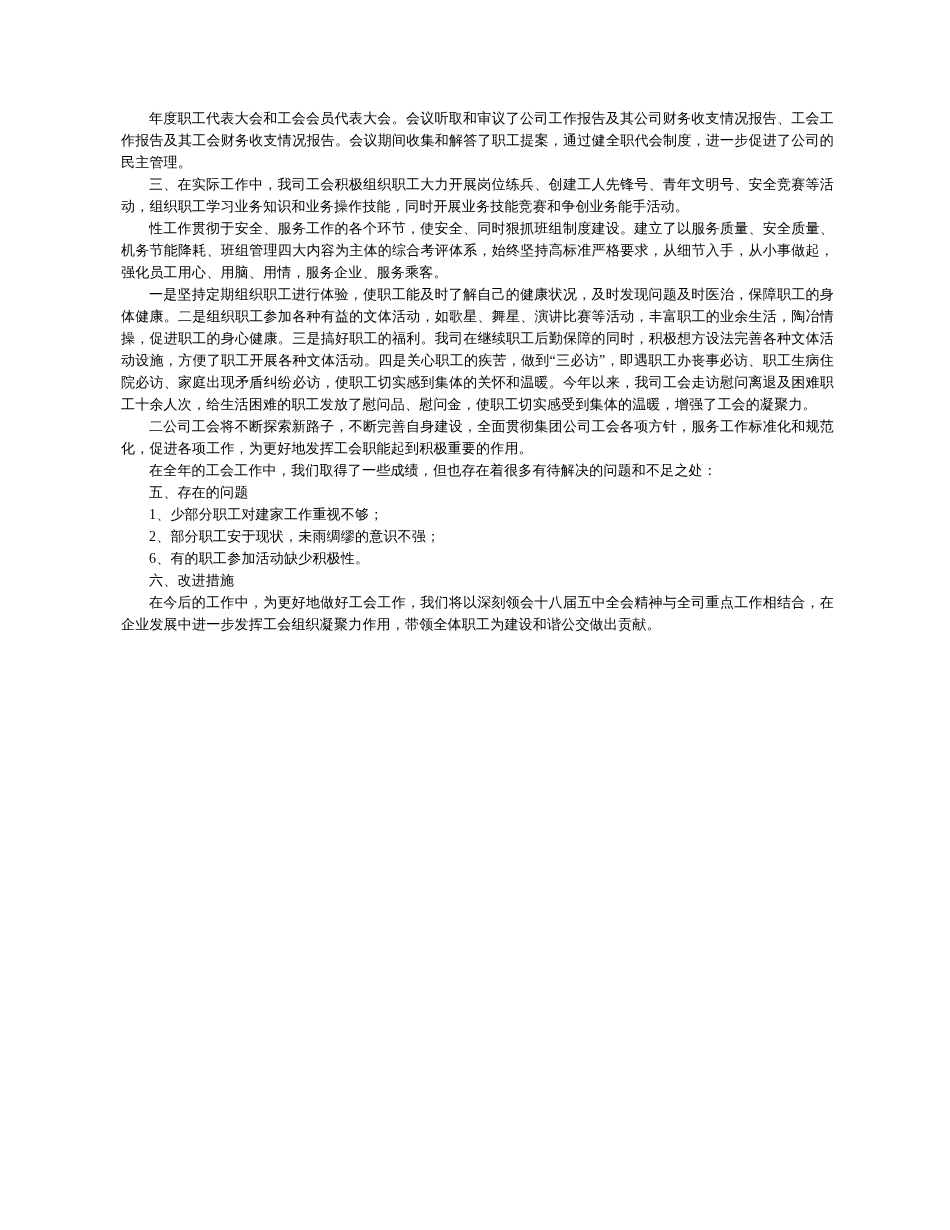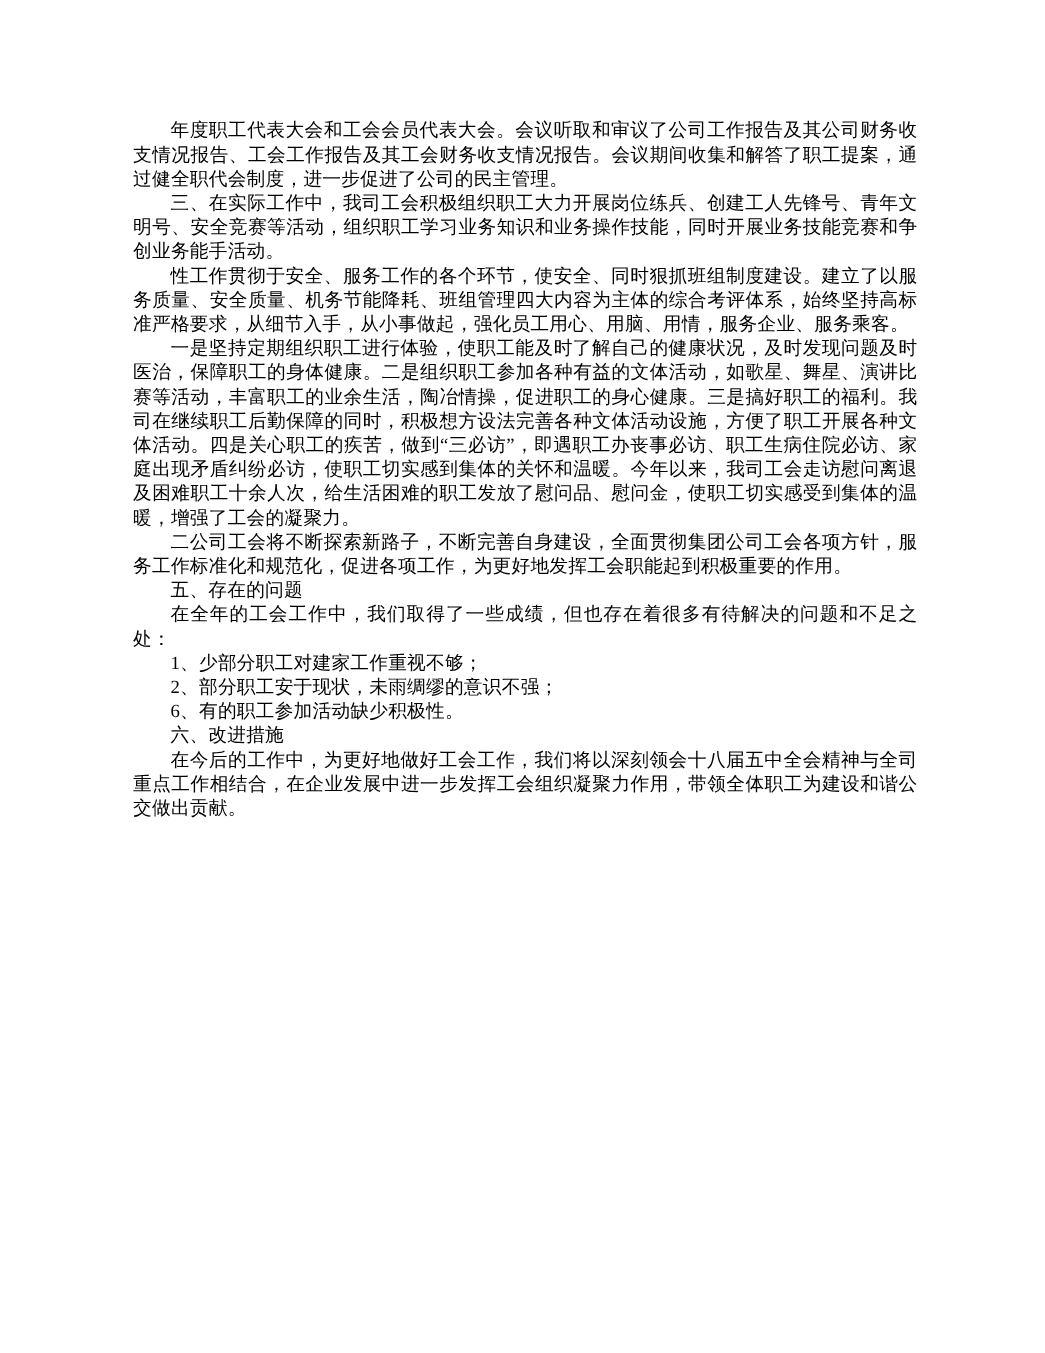--- a/index.html
+++ b/index.html
@@ -17,37 +17,37 @@
   .page {
     position: absolute;
     top: 108px;
     left: 121px;
     width: 713px;
   }
   .para {
     margin: 0;
     padding: 0;
     color: #000000;
-    font-size: 17px;
+    font-size: 14px;
     line-height: 22px;
     text-align: justify;
     text-indent: 2em;
     word-break: break-all;
     letter-spacing: 0.2px;
   }
 </style>
 </head>
 <body>
 
 <div class="page">
   <p class="para">年度职工代表大会和工会会员代表大会。会议听取和审议了公司工作报告及其公司财务收支情况报告、工会工作报告及其工会财务收支情况报告。会议期间收集和解答了职工提案，通过健全职代会制度，进一步促进了公司的民主管理。</p>
   <p class="para">三、在实际工作中，我司工会积极组织职工大力开展岗位练兵、创建工人先锋号、青年文明号、安全竞赛等活动，组织职工学习业务知识和业务操作技能，同时开展业务技能竞赛和争创业务能手活动。</p>
   <p class="para">性工作贯彻于安全、服务工作的各个环节，使安全、同时狠抓班组制度建设。建立了以服务质量、安全质量、机务节能降耗、班组管理四大内容为主体的综合考评体系，始终坚持高标准严格要求，从细节入手，从小事做起，强化员工用心、用脑、用情，服务企业、服务乘客。</p>
   <p class="para">一是坚持定期组织职工进行体验，使职工能及时了解自己的健康状况，及时发现问题及时医治，保障职工的身体健康。二是组织职工参加各种有益的文体活动，如歌星、舞星、演讲比赛等活动，丰富职工的业余生活，陶冶情操，促进职工的身心健康。三是搞好职工的福利。我司在继续职工后勤保障的同时，积极想方设法完善各种文体活动设施，方便了职工开展各种文体活动。四是关心职工的疾苦，做到“三必访”，即遇职工办丧事必访、职工生病住院必访、家庭出现矛盾纠纷必访，使职工切实感到集体的关怀和温暖。今年以来，我司工会走访慰问离退及困难职工十余人次，给生活困难的职工发放了慰问品、慰问金，使职工切实感受到集体的温暖，增强了工会的凝聚力。</p>
   <p class="para">二公司工会将不断探索新路子，不断完善自身建设，全面贯彻集团公司工会各项方针，服务工作标准化和规范化，促进各项工作，为更好地发挥工会职能起到积极重要的作用。</p>
+  <p class="para">在全年的工会工作中，我们取得了一些成绩，但也存在着很多有待解决的问题和不足之处：</p>
   <p class="para">五、存在的问题</p>
-  <p class="para">在全年的工会工作中，我们取得了一些成绩，但也存在着很多有待解决的问题和不足之处：</p>
   <p class="para">1、少部分职工对建家工作重视不够；</p>
   <p class="para">2、部分职工安于现状，未雨绸缪的意识不强；</p>
   <p class="para">6、有的职工参加活动缺少积极性。</p>
   <p class="para">六、改进措施</p>
   <p class="para">在今后的工作中，为更好地做好工会工作，我们将以深刻领会十八届五中全会精神与全司重点工作相结合，在企业发展中进一步发挥工会组织凝聚力作用，带领全体职工为建设和谐公交做出贡献。</p>
 </div>
 
 </body></html>

